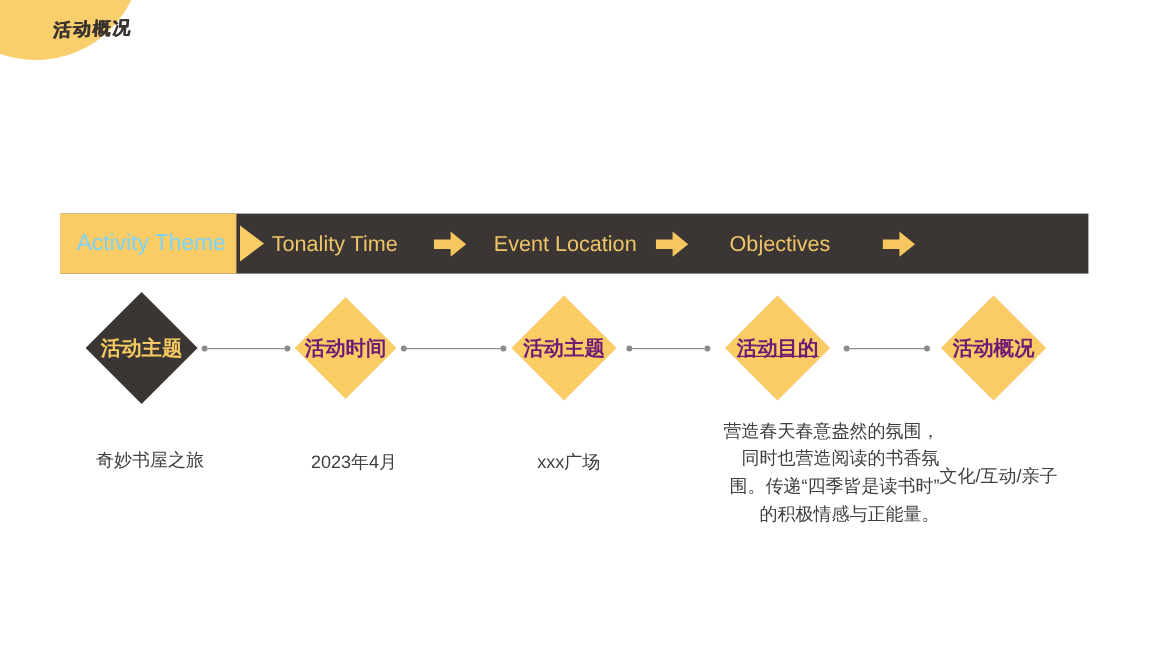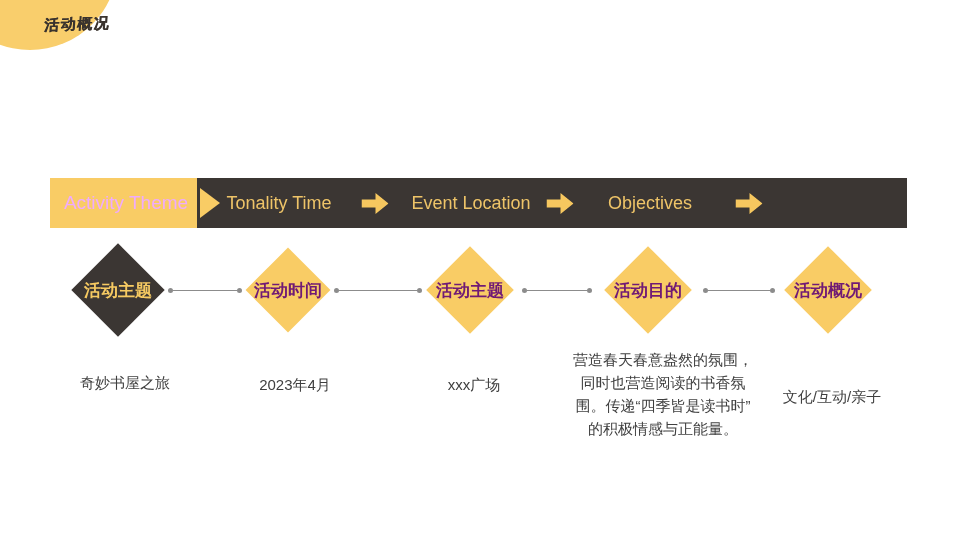--- a/index.html
+++ b/index.html
@@ -13,38 +13,38 @@
   .page-title { position:absolute; left:44px; top:15px; font-size:15px; font-weight:900;
           color:#3a332e; letter-spacing:1.5px; transform:rotate(-2deg) skewX(-6deg);
           text-shadow:0.6px 0 0 #3a332e; }
   
   .banner { position:absolute; left:50px; top:178px; width:857px; height:50px; background:#3b3633; }
   .banner-highlight { position:absolute; left:0; top:0; width:147px; height:50px; background:#f9cc65; }
   .banner-chevron { position:absolute; left:150px; top:10px; width:0; height:0;
           border-left:20px solid #f9cc65; border-top:15px solid transparent; border-bottom:15px solid transparent; }
   .banner-label { position:absolute; top:0; height:50px; line-height:50px; white-space:nowrap;
           transform:translateX(-50%); }
-  .banner-label.dark   { color:#f0abfc; font-size:19px; }
+  .banner-label.dark   { color:#7dd3fc; font-size:19px; }
   .banner-label.yellow { color:#eec468; font-size:18px; }
   .banner-label.yellow.small { font-size:18px; }
   .block-arrow { position:absolute; top:15px; transform:translateX(-50%); }
   
   .diamond { position:absolute; transform:rotate(45deg); background:#f9cc65; }
   .diamond.dark { background:#3b3633; }
   .diamond-label { position:absolute; transform:translate(-50%,-50%); font-weight:bold;
           font-size:17px; white-space:nowrap; color:#701a75; }
   .diamond-label.on-dark { color:#f6ca62; }
   
   .connector { position:absolute; top:288px; height:5px; display:flex; align-items:center; }
   .connector .dot  { width:5px; height:5px; border-radius:50%; background:#8c8c8c; flex:0 0 auto; }
   .connector .line { flex:1; height:1px; background:#8c8c8c; }
   
   .detail { position:absolute; transform:translateX(-50%); text-align:center;
           color:#3f3f3f; font-size:15px; white-space:nowrap; }
-  .detail.multiline { white-space:pre-line; width:240px; line-height:23px; }
+  .detail.multiline { white-space:pre-line; width:240px; line-height:23px;text-align:right; }
 </style>
 </head>
 <body>
 
 <div id="slide">
 
   <div class="blob"></div>
   <div class="page-title">活动概况</div>
 
   <div class="banner">
@@ -75,21 +75,21 @@
 
   <div class="diamond dark" style="left:85px;  top:257px; width:66px; height:66px;"></div>
   <div class="diamond" style="left:258px; top:260px; width:60px; height:60px;"></div>
   <div class="diamond" style="left:439px; top:259px; width:62px; height:62px;"></div>
   <div class="diamond" style="left:617px; top:259px; width:62px; height:62px;"></div>
   <div class="diamond" style="left:797px; top:259px; width:62px; height:62px;"></div>
 
   <span class="diamond-label on-dark" style="left:118px; top:290px;">活动主题</span>
   <span class="diamond-label" style="left:288px; top:290px;">活动时间</span>
   <span class="diamond-label" style="left:470px; top:290px;">活动主题</span>
-  <span class="diamond-label" style="left:648px; top:290px;">活动目的</span>
+  <span class="diamond-label" style="left:648px; top:290px;text-decoration:underline;">活动目的</span>
   <span class="diamond-label" style="left:828px; top:290px;">活动概况</span>
 
   <div class="connector" style="left:168px; width:74px;">
     <span class="dot"></span>
       <span class="line"></span>
       <span class="dot"></span>
   </div>
   <div class="connector" style="left:334px; width:88px;">
     <span class="dot"></span>
       <span class="line"></span>

